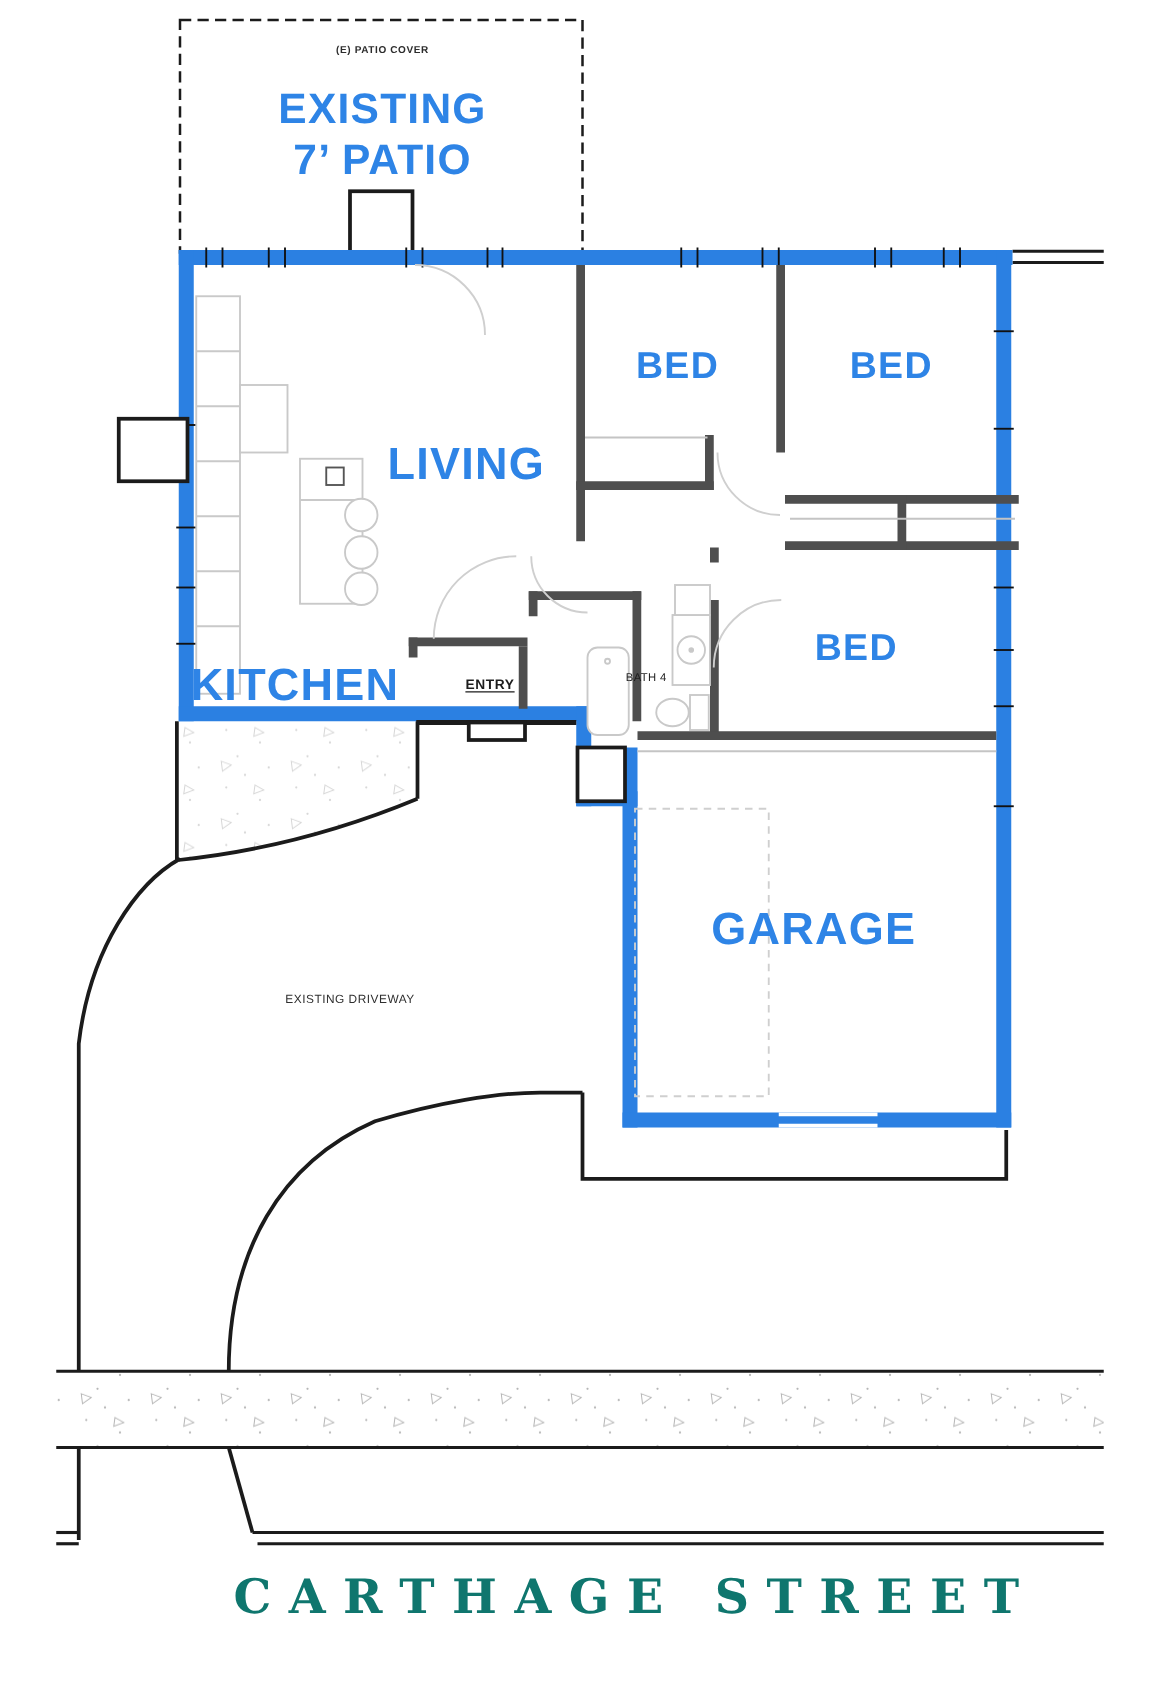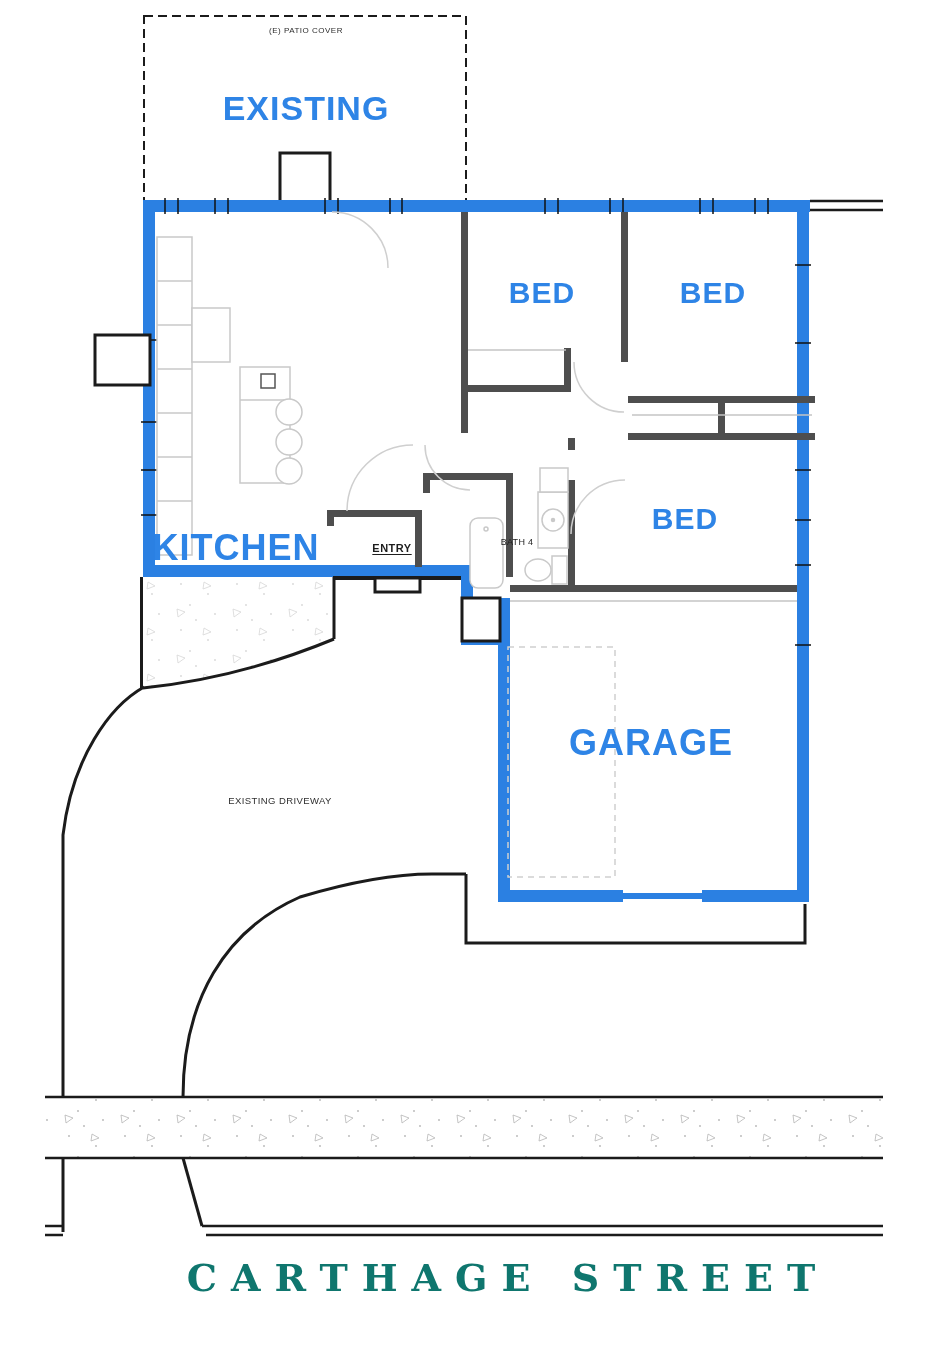--- a/index.html
+++ b/index.html
@@ -176,24 +176,26 @@
   </g>
 
   <g stroke="#1b1b1b" fill="#ffffff">
     <rect x="333" y="576" width="128" height="4" fill="#1b1b1b" stroke="none"></rect>
     <rect x="375" y="578" width="45" height="14" stroke-width="3"></rect>
     <rect x="462" y="598" width="38" height="43" stroke-width="3"></rect>
   </g>
   <rect x="508" y="647" width="107" height="230" fill="none" stroke="#cfcfcf" stroke-width="1.5" stroke-dasharray="6,5"></rect>
 </svg>
 
-<div class="lbl tiny" style="left:306px;top:30px;">(E) PATIO COVER</div>
+<div class="lbl tiny" style="left:306px;top:40px;font-weight:bold;">(E) PATIO COVER</div>
 <div class="lbl patio-title" style="left:306px;top:108px;">
   <div>EXISTING</div>
+  <div>7’ PATIO</div>
 </div>
+<div class="lbl room" style="left:373px;top:371px;">LIVING</div>
 <div class="lbl room" style="left:236px;top:548px;">KITCHEN</div>
 <div class="lbl room bed" style="left:542px;top:293px;">BED</div>
 <div class="lbl room bed" style="left:713px;top:293px;">BED</div>
 <div class="lbl room bed" style="left:685px;top:519px;">BED</div>
 <div class="lbl room" style="left:651px;top:743px;">GARAGE</div>
 <div class="lbl entry" style="left:392px;top:548px;">ENTRY</div>
 <div class="lbl bath" style="left:517px;top:542px;">BATH 4</div>
 <div class="lbl driveway" style="left:280px;top:800px;">EXISTING DRIVEWAY</div>
 <div class="lbl street" style="left:508px;top:1277px;">CARTHAGE STREET</div>
 

